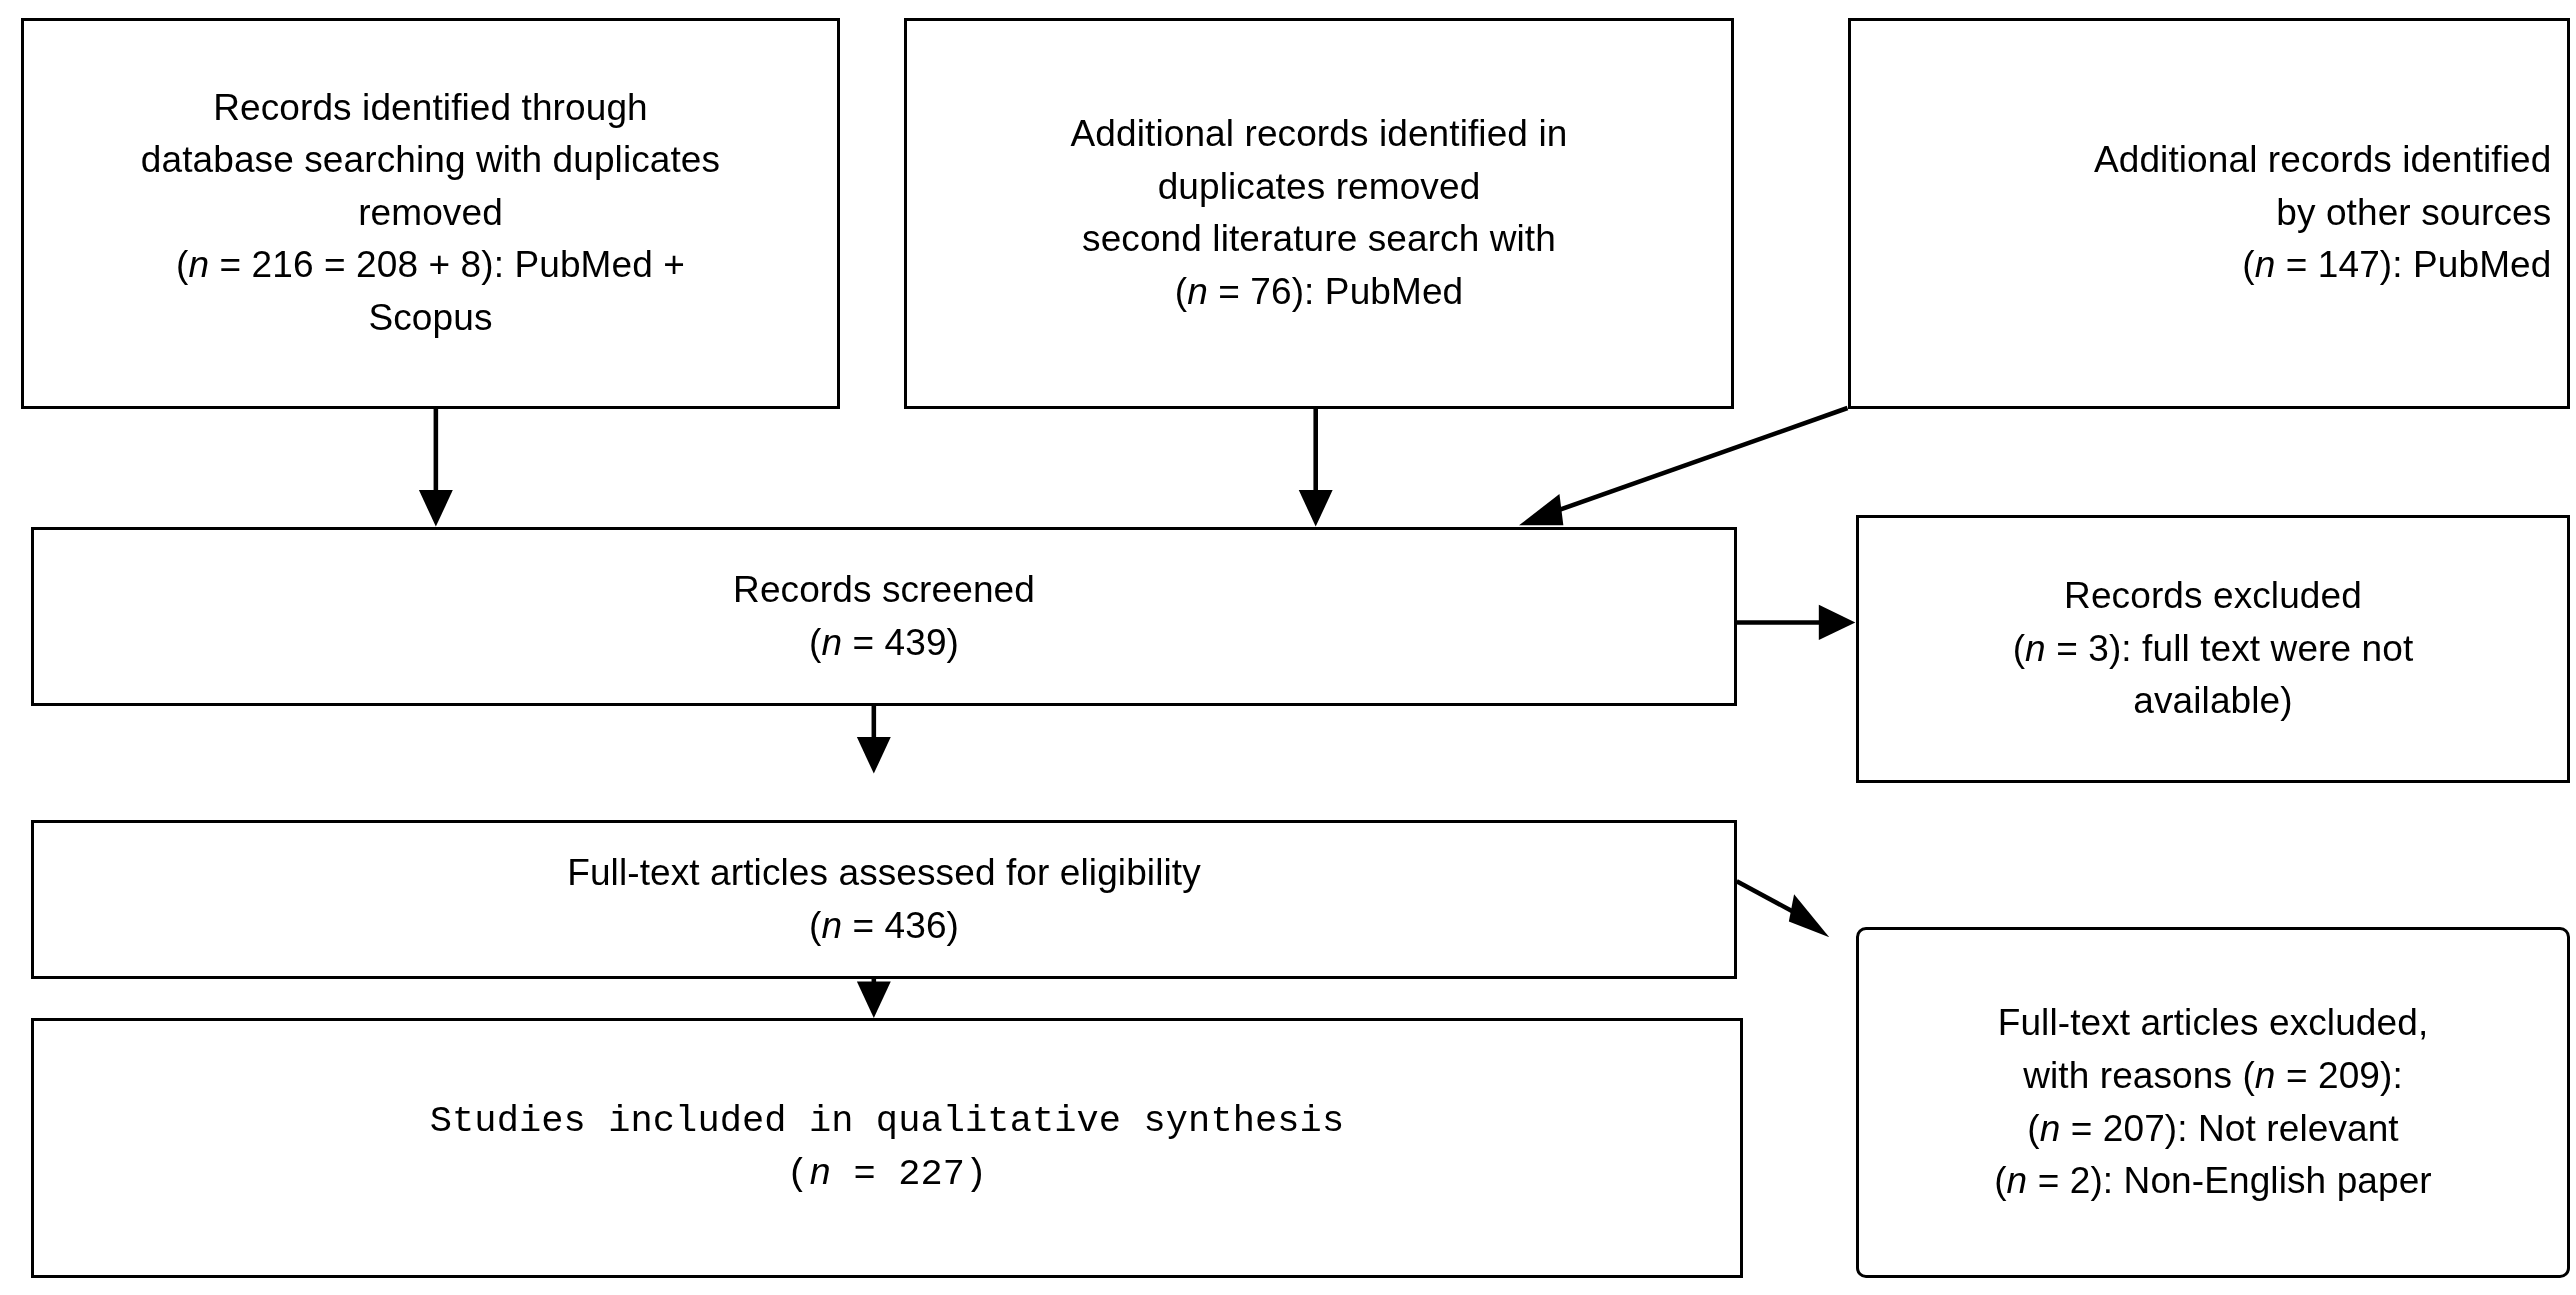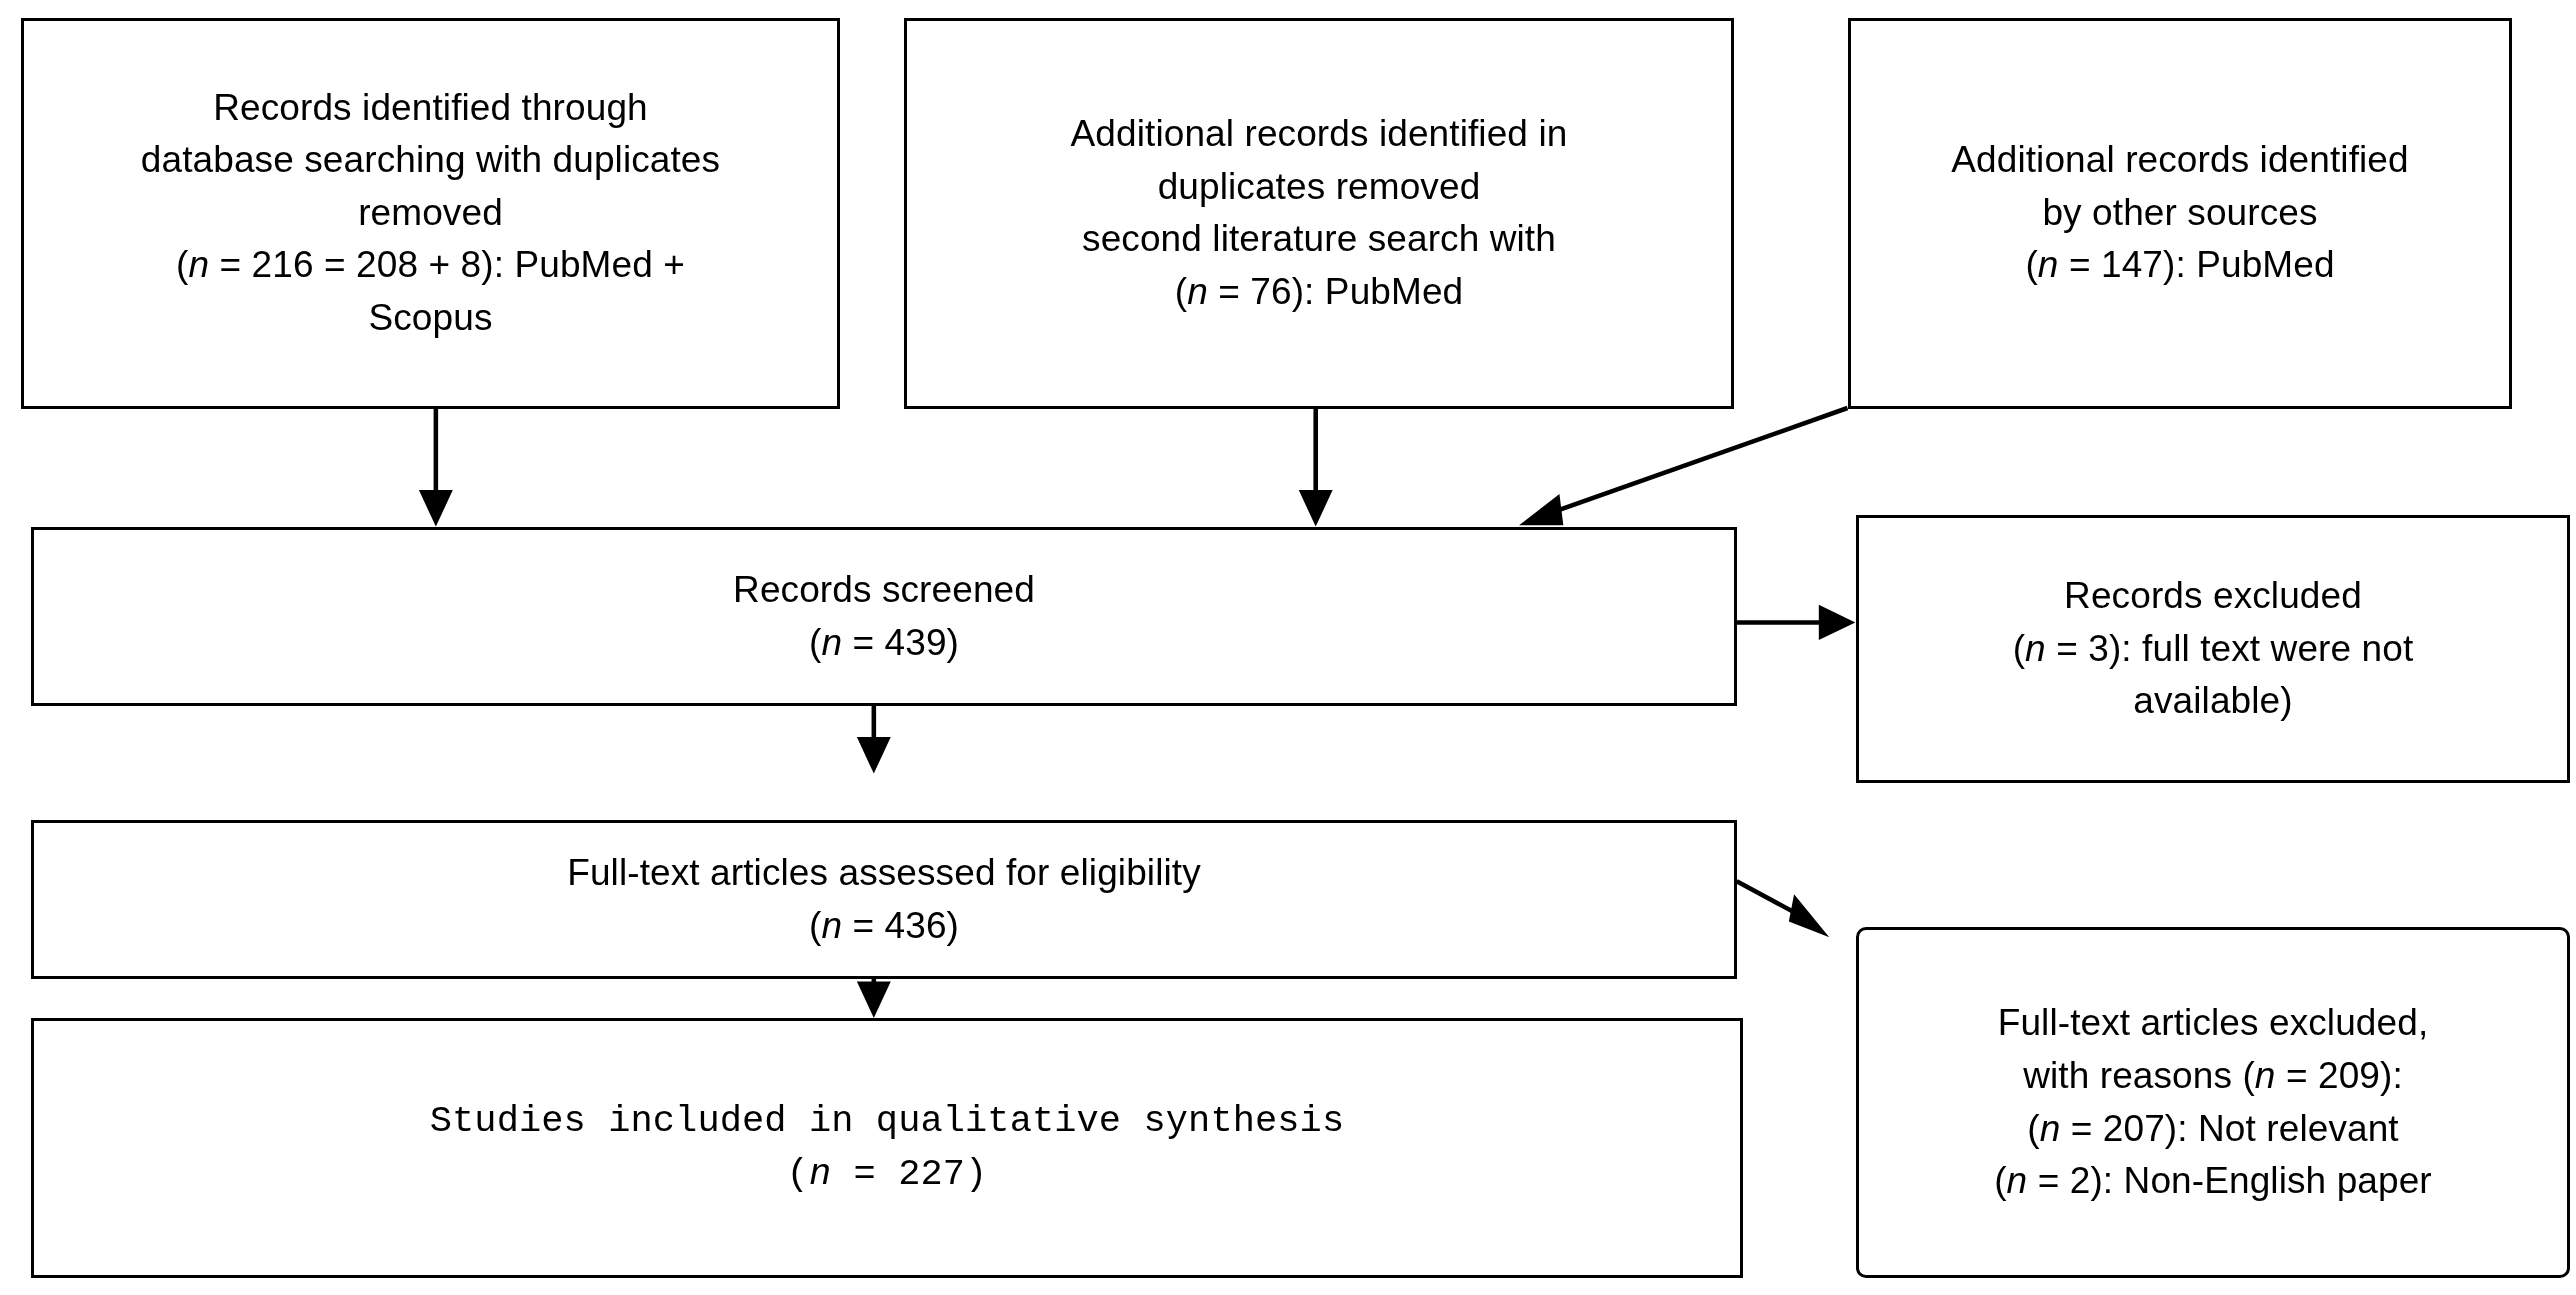--- a/index.html
+++ b/index.html
@@ -37,21 +37,21 @@
     font-size: 37px;
     line-height: 1.42;
     letter-spacing: 0.1px;
   }
   .ital {
     font-style: italic;
   }
   
   #box-db-search   { left: 21px;   top: 17.6px;   width: 819px; height: 391px; }
   #box-second-search { left: 904px; top: 17.6px; width: 830px; height: 391px; text-align: center; }
-  #box-other-sources { left: 1848px; top: 17.6px; width: 664px; height: 391px; }
+  #box-other-sources { left: 1848px; top: 17.6px; width: 722px; height: 391px; align-items: flex-end; }
   
   #box-screened    { left: 31px;   top: 527px;  width: 1706px; height: 179px; }
   #box-fulltext    { left: 31px;   top: 820px; width: 1706px; height: 159px; }
   #box-included    { left: 31px;   top: 1018px; width: 1712px; height: 260px; font-family: Liberation Mono, monospace; }
   
   #box-excluded    { left: 1856px; top: 515px;  width: 714px; height: 268px; text-align: center; }
   #box-fulltext-excluded { left: 1856px; top: 927px; width: 714px; height: 351px; border-radius: 10px; }
 
   #connectors {
     position: absolute;

